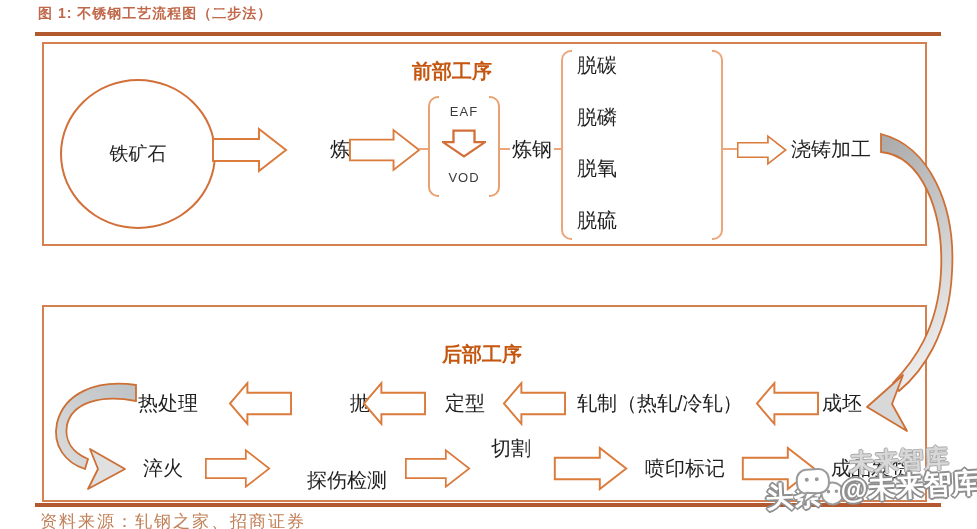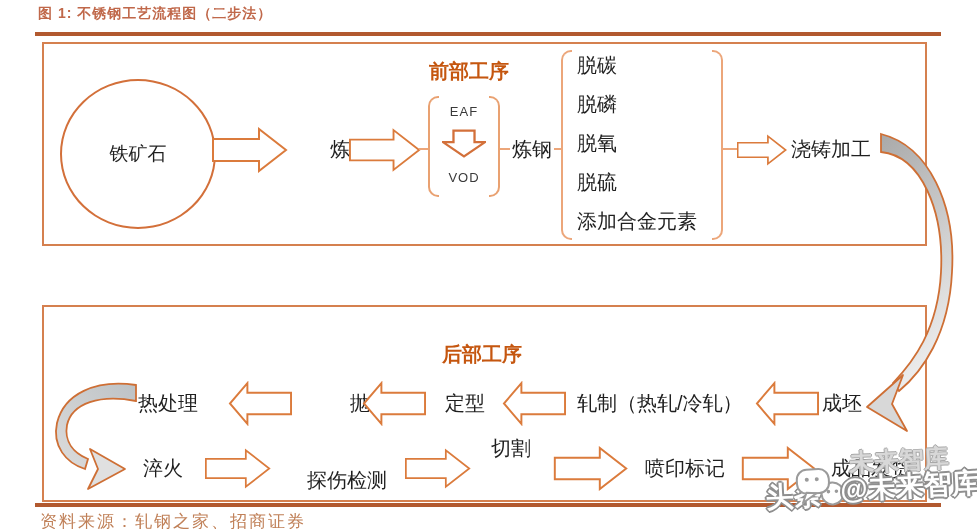--- a/index.html
+++ b/index.html
@@ -53,21 +53,21 @@
 </style>
 </head>
 <body>
 
 <div class="stage">
 
   <div class="title">图 1: 不锈钢工艺流程图（二步法）</div>
   <div class="rule" style="top:32px;"></div>
 
   <div class="pbox" style="top:42px; height:200px;"></div>
-  <div class="seclabel" style="left:412px; top:58px;margin-left:17px;">前部工序</div>
+  <div class="seclabel" style="left:412px; top:58px;">前部工序</div>
 
   <div class="circle">
     <span>铁矿石</span>
   </div>
 
   <svg class="arrow" style="left:211px; top:127px;" width="78" height="46" viewBox="0 0 76 46">
     <polygon points="1,12 47,12 47,2 74,23 47,44 47,34 1,34" fill="#FFFFFF" stroke="#DB7B3C" stroke-width="2"></polygon>
   </svg>
 
   <div class="t" style="left:296px; top:137px;margin-left:34px;">炼铁</div>
@@ -93,21 +93,20 @@
   <div class="t" style="left:512px; top:137px;">炼钢</div>
 
   <div class="conn" style="left:554px; top:148px; width:7px;"></div>
 
   <div class="bracket bl" style="left:561px; top:50px; height:190px;"></div>
   <div class="treat-col">
     <span>脱碳</span>
     <span>脱磷</span>
     <span>脱氧</span>
     <span>脱硫</span>
-    <span>添加合金元素</span>
   </div>
   <div class="bracket br" style="left:712px; top:50px; height:190px;"></div>
 
   <div class="conn" style="left:723px; top:148px; width:14px;"></div>
 
   <svg class="arrow" style="left:737px; top:129px;" width="50" height="42" viewBox="0 0 76 46">
     <polygon points="1,12 47,12 47,2 74,23 47,44 47,34 1,34" fill="#FFFFFF" stroke="#DB7B3C" stroke-width="2.6"></polygon>
   </svg>
 
   <div class="t" style="left:791px; top:137px;">浇铸加工</div>

